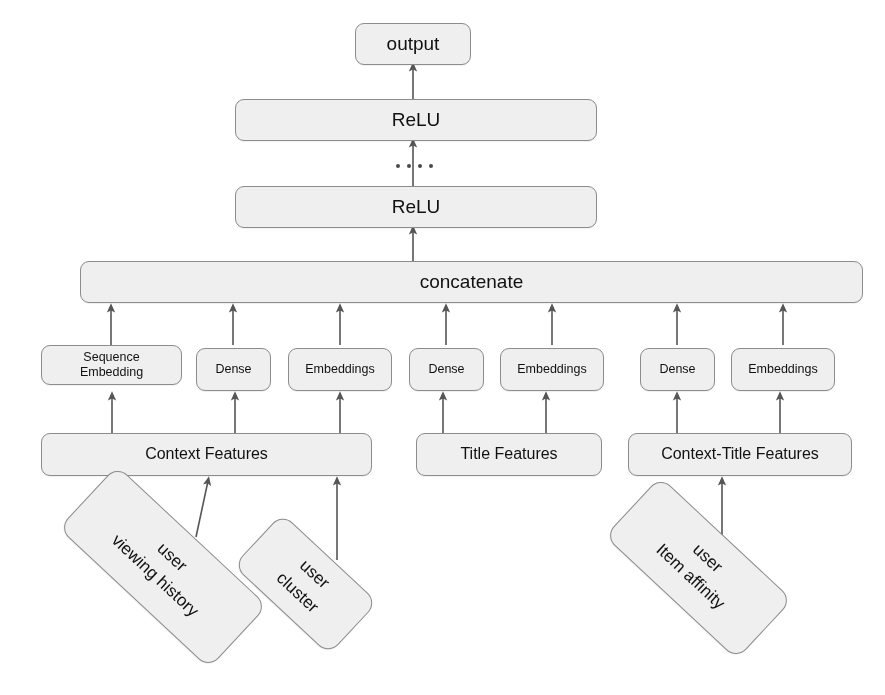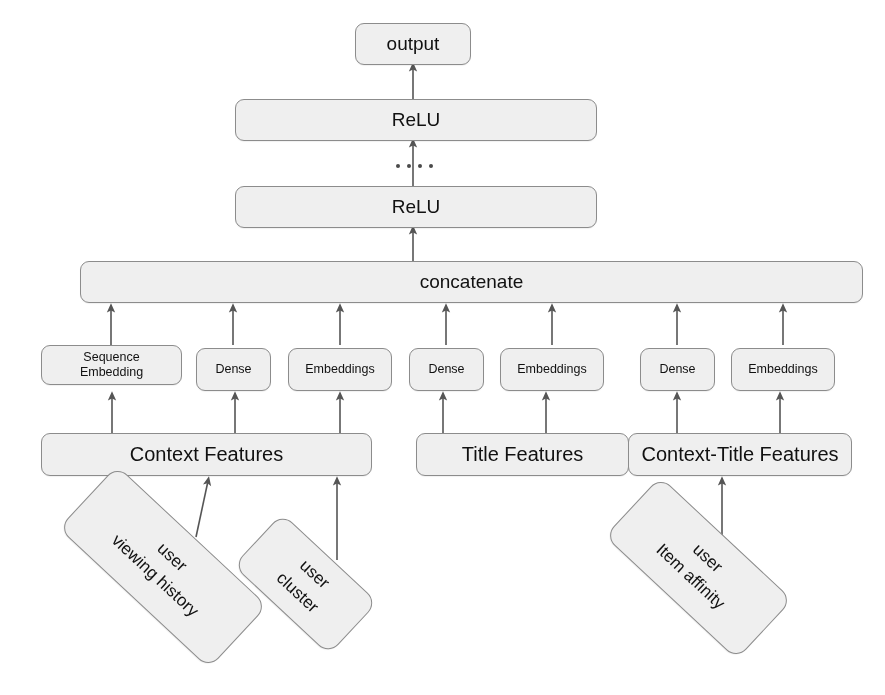--- a/index.html
+++ b/index.html
@@ -29,21 +29,21 @@
     color: #111111;
     display: flex;
     align-items: center;
     justify-content: center;
     text-align: center;
     line-height: 1.18;
     white-space: pre-line;
     box-shadow: 0 1px 1px rgba(0,0,0,0.06);
   }
   .node.big   { font-size: 19px; }
-  .node.mid   { font-size: 20px; }
+  .node.mid   { font-size: 16px; }
   .node.small { font-size: 12.5px; }
   .node.rot {
     border-radius: 14px;
     font-size: 17px;
     font-weight: 500;
     line-height: 1.45;
   }
   #dots {
     position: absolute;
     display: flex;
@@ -108,21 +108,21 @@
       <div class="node big" style="left: 40px; top: 261px; width: 783px; height: 42px; margin-left: 40px;">concatenate</div>
       <div class="node small" style="left: 41px; top: 345px; width: 141px; height: 40px;">Sequence
 Embedding</div>
       <div class="node small" style="left: 196px; top: 348px; width: 75px; height: 43px;">Dense</div>
       <div class="node small" style="left: 288px; top: 348px; width: 104px; height: 43px;">Embeddings</div>
       <div class="node small" style="left: 409px; top: 348px; width: 75px; height: 43px;">Dense</div>
       <div class="node small" style="left: 500px; top: 348px; width: 104px; height: 43px;">Embeddings</div>
       <div class="node small" style="left: 640px; top: 348px; width: 75px; height: 43px;">Dense</div>
       <div class="node small" style="left: 731px; top: 348px; width: 104px; height: 43px;">Embeddings</div>
       <div class="node mid" style="left: 41px; top: 433px; width: 331px; height: 43px;">Context Features</div>
-      <div class="node mid" style="left: 416px; top: 433px; width: 213px; height: 43px;">Title Features</div>
+      <div class="node mid" style="left: 416px; top: 433px; width: 186px; height: 43px;">Title Features</div>
       <div class="node mid" style="left: 628px; top: 433px; width: 224px; height: 43px;">Context-Title Features</div>
       <div class="node rot" style="left: 60px; top: 524px; width: 206px; height: 86px; transform: rotate(43deg);">user
 viewing history</div>
       <div class="node rot" style="left: 240px; top: 548px; width: 131px; height: 72px; transform: rotate(43deg);">user
 cluster</div>
       <div class="node rot" style="left: 608px; top: 527px; width: 181px; height: 82px; transform: rotate(43deg);">user
 Item affinity</div>
     </div>
 
   <div id="dots" style="left: 396px; top: 164px;">

